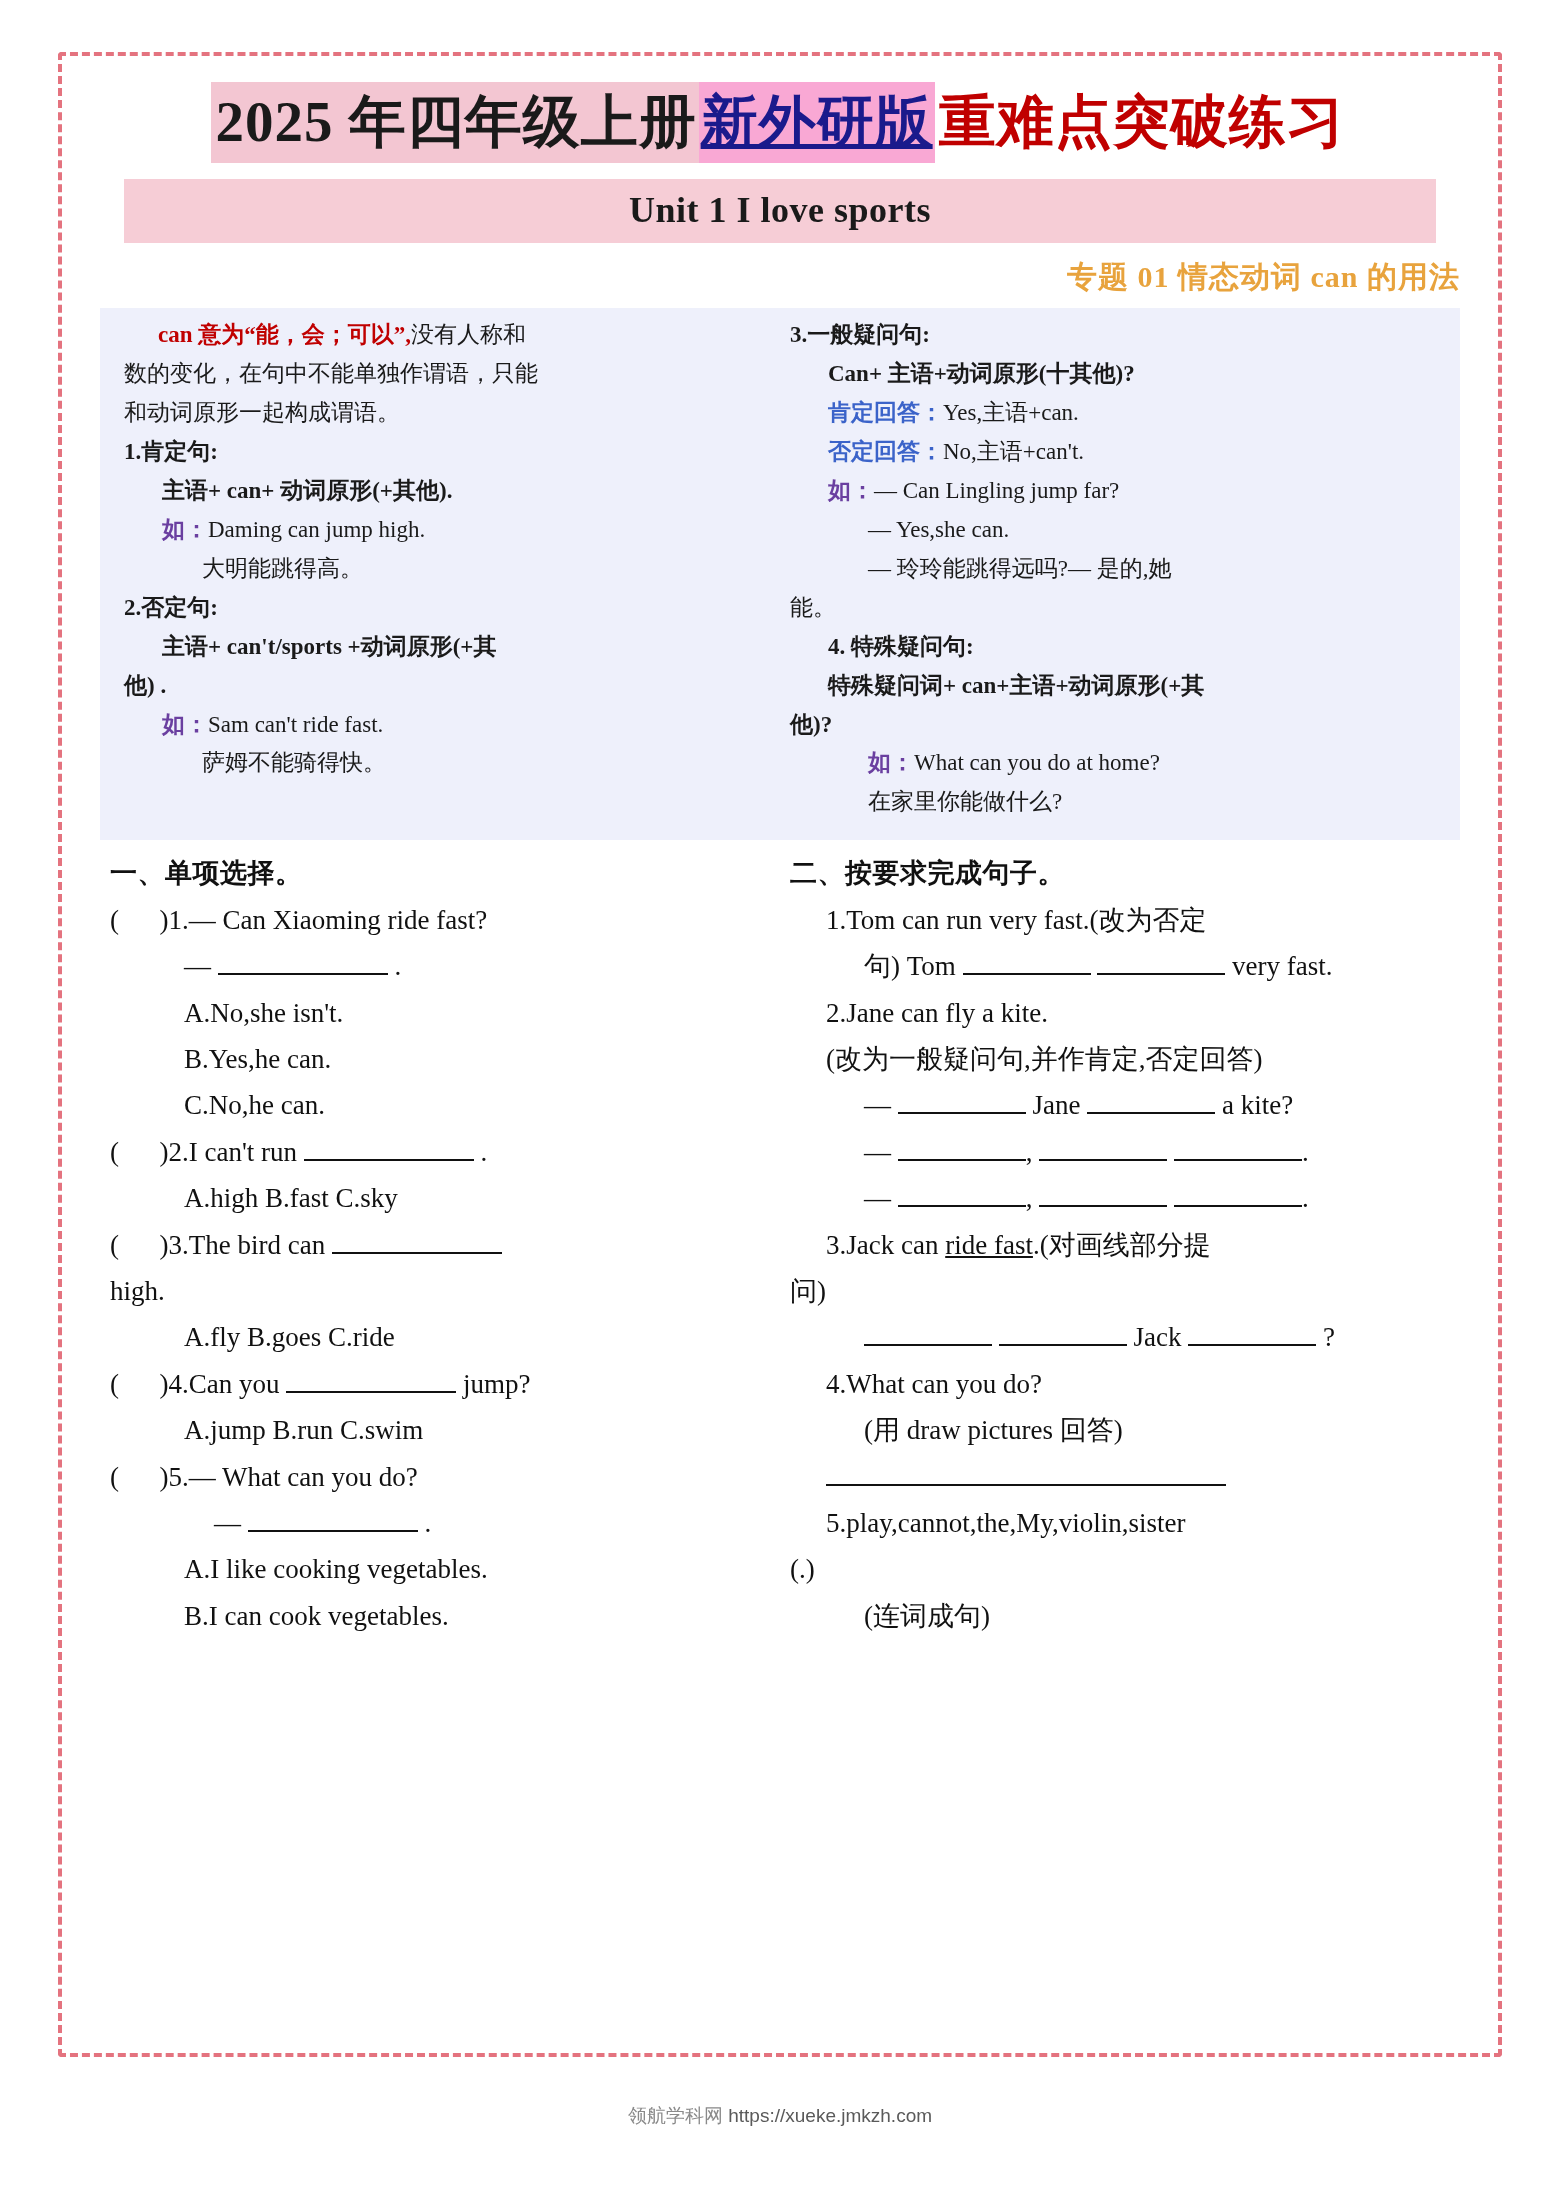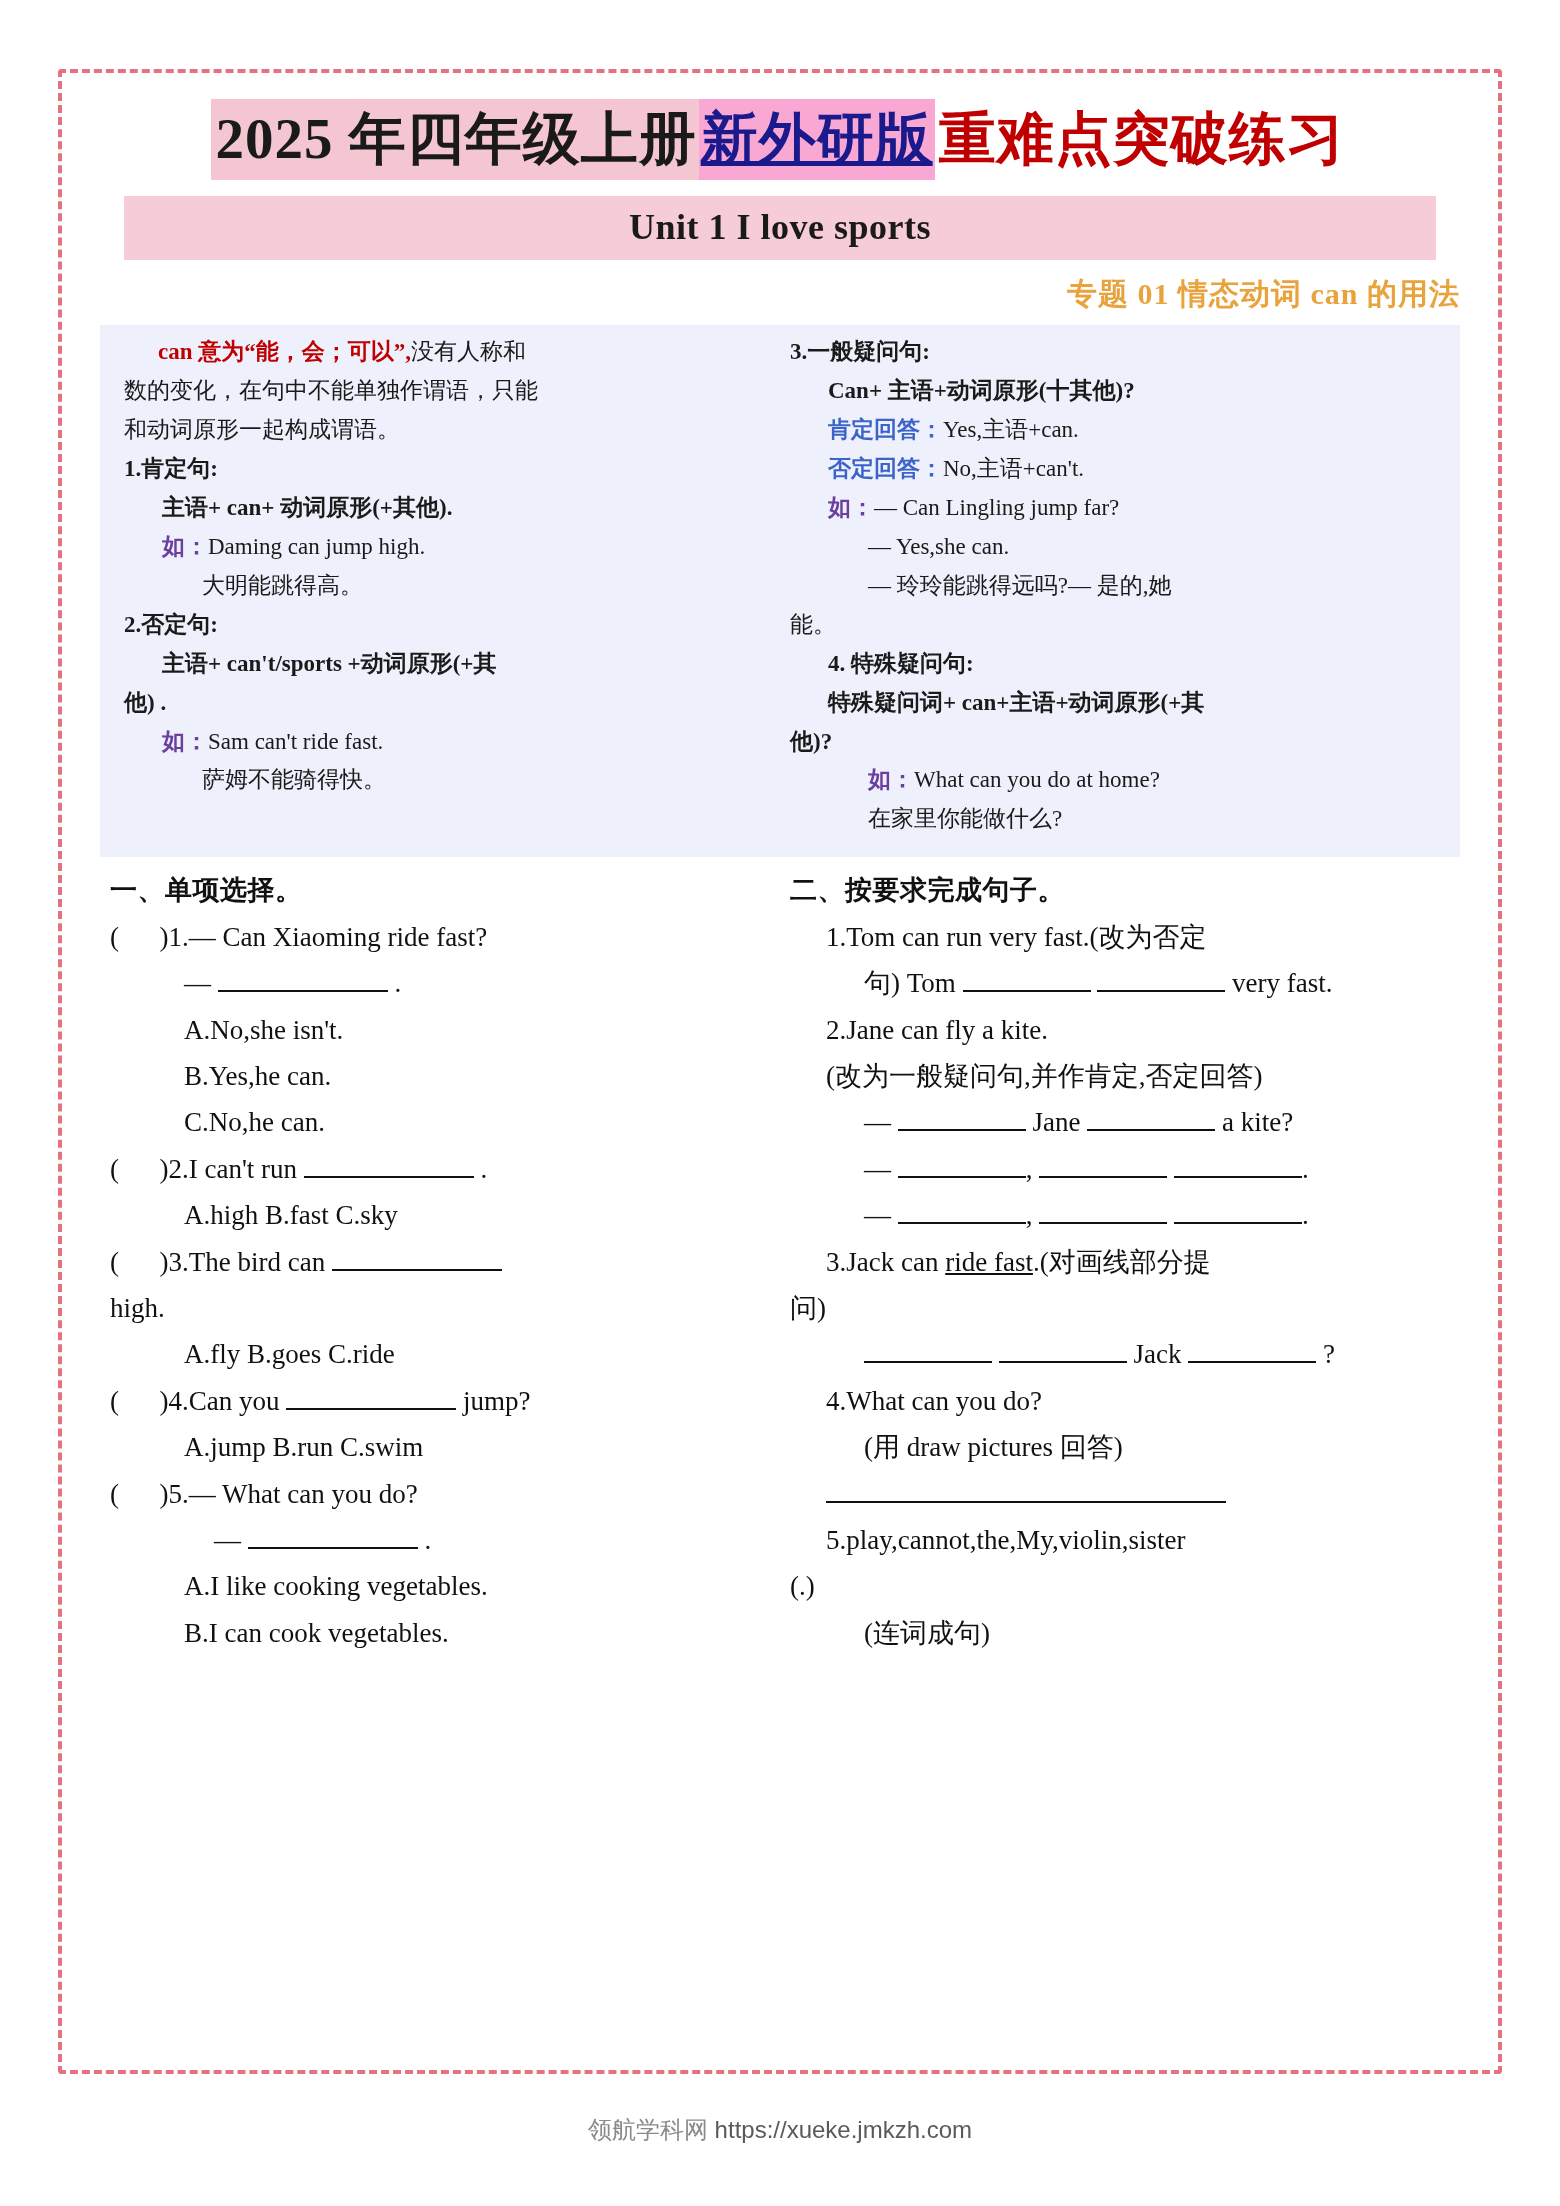--- a/index.html
+++ b/index.html
@@ -8,21 +8,21 @@
   }
   body {
     width: 1560px;
     height: 2206px;
     background: #ffffff;
     font-family: "Liberation Serif", serif;
     position: relative;
   }
   .page {
     position: absolute;
-    left: 0; top: 17px;
+    left: 0; top: 0;
     width: 1560px;
     height: 2163px;
     box-sizing: border-box;
     padding: 52px 58px 0 58px;
   }
   .dashed-frame {
     position: absolute;
     left: 58px;
     top: 52px;
     right: 58px;
@@ -143,21 +143,21 @@
   .u-full { width: 400px; }
   .uline { text-decoration: underline; }
 
   
   .footer {
     position: absolute;
     left: 0;
     bottom: 34px;
     width: 100%;
     text-align: center;
-    font-size: 24px;
+    font-size: 19px;
     color: #8a8a8a;
     font-family: "Liberation Sans", sans-serif;
   }
   .footer .site { color: #5a5a5a; }
 </style>
 </head>
 <body>
 
 <div class="page">
   <div class="dashed-frame"></div>

